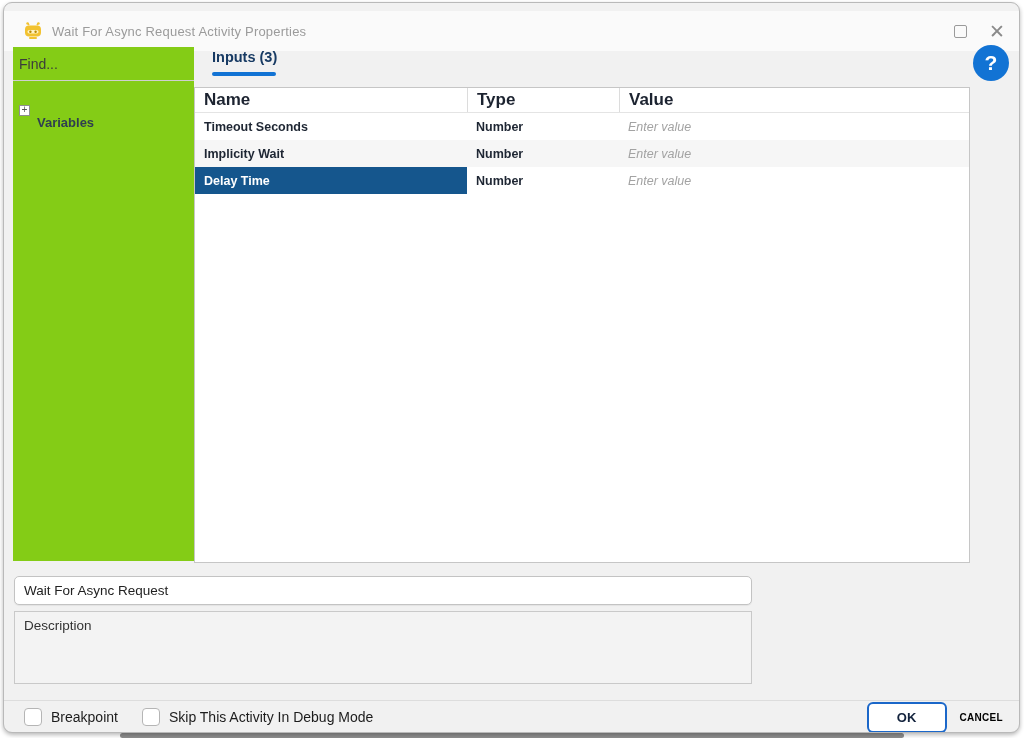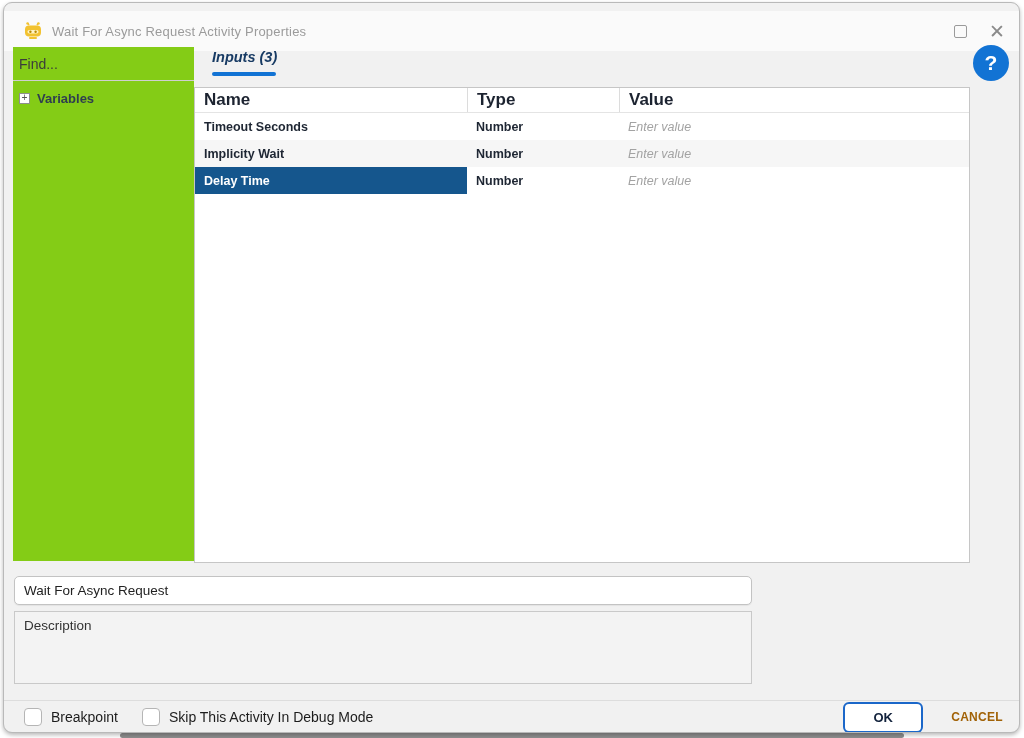--- a/index.html
+++ b/index.html
@@ -29,24 +29,24 @@
 
   
   .sidebar { position:absolute; left:9px; top:44px; width:181px; height:514px; background:#84cc16; }
   .find-input { display:block; width:100%; height:34px; border:none; border-bottom:1px solid #cfcfcf; background:transparent;
     font-family:"Liberation Sans", sans-serif; font-size:14px; color:#3c3c3c; padding:0 6px; outline:none; }
   .find-input::placeholder { color:#3c3c3c; opacity:1; }
   .tree { padding:10px 6px; }
   .tree-item { display:flex; align-items:center; gap:7px; cursor:pointer; }
   .expander { width:11px; height:11px; border:1px solid #8f8f8f; background:#ffffff; display:flex; align-items:center; justify-content:center;
     font-size:10px; line-height:1; color:#555; font-family:"Liberation Mono","DejaVu Sans Mono",monospace; }
-  .tree-label { font-size:13px; color:#2f3e50; font-weight:bold; }
+  .tree-label { font-size:13px; color:#2f3e50; font-weight:bold;margin-top:24px; }
 
   
-  .tab { position:absolute; left:208px; top:46px; cursor:pointer;font-style:italic; }
+  .tab { position:absolute; left:208px; top:46px; cursor:pointer; }
   .tab-label { font-size:14.5px; font-weight:bold; color:#173a63; }
   .tab-underline { margin-top:7px; height:4px; width:64px; background:#1273d4; border-radius:3px; }
 
   
   .table-panel { position:absolute; left:190px; top:84px; width:776px; height:476px; background:#ffffff; border:1px solid #c6c6c6; }
   .t-row { display:flex; width:100%; }
   .t-head { height:25px; border-bottom:1px solid #e4e4e4; }
   .t-head .cell { font-weight:bold; color:#1c2330; font-size:17px; }
   .t-head .cell + .cell { border-left:1px solid #dcdcdc; }
   .cell { display:flex; align-items:center; padding:0 9px; font-size:12.5px; overflow:hidden; white-space:nowrap; }
@@ -68,25 +68,25 @@
     padding:6px 9px; resize:none; outline:none; }
   .desc-input::placeholder { color:#333333; opacity:1; }
 
   
   .footer-sep { position:absolute; left:0; right:0; top:697px; height:1px; background:#dddddd; }
   .footer { position:absolute; left:0; right:0; top:698px; height:32px; display:flex; align-items:center; }
   .chk-group { display:flex; align-items:center; margin-left:20px; cursor:pointer;justify-content:space-between; }
   .chk-box { width:18px; height:18px; border:1px solid #b5b5b5; border-radius:4px; background:#ffffff; }
   .chk-label { margin-left:9px; font-size:14px; color:#1c1c1c; }
   .chk-group + .chk-group { margin-left:24px; }
-  .footer-right { position:absolute; right:16px; display:flex; align-items:center; gap:28px; }
+  .footer-right { position:absolute; right:16px; display:flex; align-items:center; gap:13px; }
   .ok-btn { width:80px; height:31px; background:#ffffff; border:2px solid #1b67c9; border-radius:6px;
     font-family:"Liberation Sans", sans-serif; font-size:13px; font-weight:bold; color:#13233d; cursor:pointer; }
   .cancel-btn { background:none; border:none; font-family:"Liberation Sans", sans-serif;
-    font-size:12px; font-weight:bold; color:#a16207; letter-spacing:.3px; cursor:pointer; }
+    font-size:10px; font-weight:bold; color:#000000; letter-spacing:.3px; cursor:pointer; }
 </style>
 </head>
 <body>
 
 <div class="stage">
   <div class="under-shadow"></div>
 
   <div class="dialog">
 
     <div class="titlebar">

